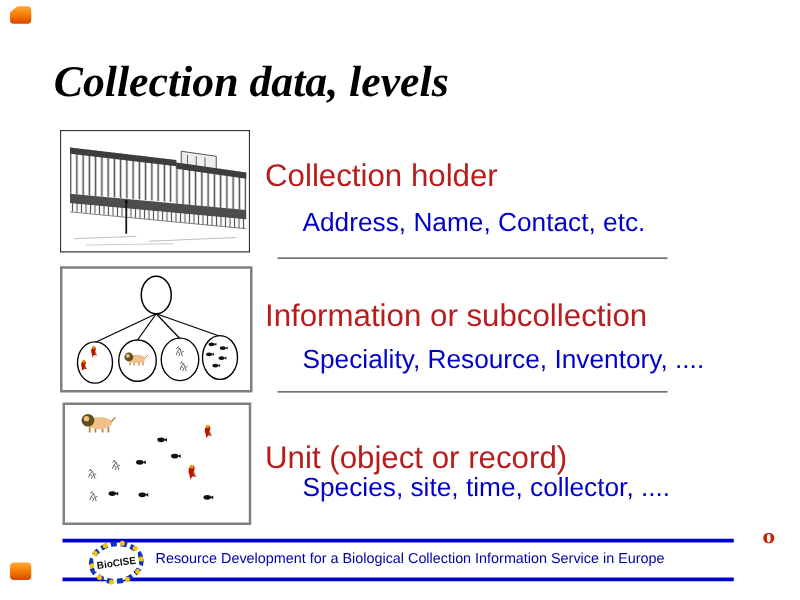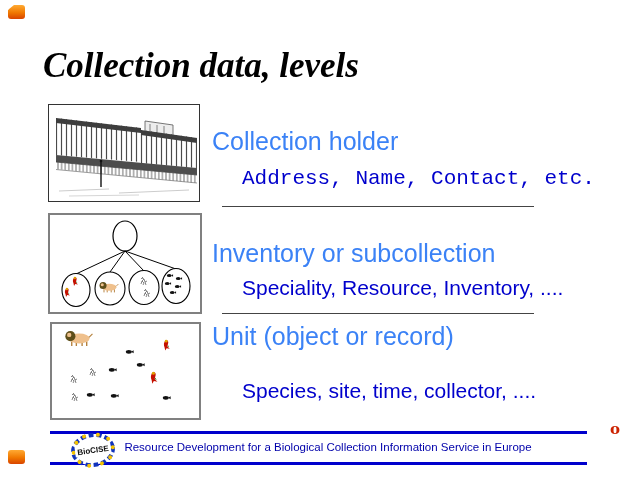--- a/index.html
+++ b/index.html
@@ -10,24 +10,24 @@
   .corner-mark.tl{left:8px;top:5px;}
   .corner-mark.bl{left:8px;top:450px;}
   .title{position:absolute;left:43px;top:46px;margin:0;
          font-family:"Liberation Serif",serif;font-style:italic;font-weight:bold;
          font-size:35px;color:#000;white-space:nowrap;}
   .panel{position:absolute;margin:0;background:#fff;}
   .panel svg{display:block;}
   .panel.building{left:48px;top:104px;width:150px;height:96px;border:1px solid #333;}
   .panel.tree{left:48px;top:213px;width:150px;height:97px;border:2px solid #808080;}
   .panel.units{left:50px;top:322px;width:147px;height:94px;border:2px solid #808080;}
-  .heading{position:absolute;left:212px;color:#3b82f6;font-size:25px;white-space:nowrap;}
-  .h1{top:127px;} .h2{top:239px;} .h3{top:322px;}
+  .heading{position:absolute;left:212px;color:#b91c1c;font-size:25px;white-space:nowrap;}
+  .h1{top:127px;} .h2{top:239px;} .h3{top:352px;}
   .detail{position:absolute;left:242px;color:#0000cc;font-size:21px;white-space:nowrap;}
-  .d1{top:167px;font-family:Liberation Mono, monospace;} .d2{top:276px;} .d3{top:379px;}
+  .d1{top:167px;} .d2{top:276px;} .d3{top:379px;}
   .rule{position:absolute;left:222px;width:312px;height:1px;background:#444;}
   .r1{top:206px;} .r2{top:313px;}
   .blue-line{position:absolute;left:50px;width:537px;height:3px;background:#0000cc;}
   .line-top{top:431px;} .line-bottom{top:462px;}
   .footer-text{position:absolute;left:98px;top:441px;width:460px;text-align:center;
          color:#0000aa;font-size:11.5px;white-space:nowrap;}
   .logo{position:absolute;left:70px;top:432px;z-index:3;}
   .slide-marker{position:absolute;left:610px;top:420px;color:#cc2200;
          font-family:"DejaVu Serif",serif;font-weight:bold;font-size:15px;}
   .symdefs{position:absolute;width:0;height:0;}
@@ -115,21 +115,21 @@
       <use href="#sym-lion" transform="translate(50,67) scale(0.8)"></use>
       <use href="#sym-deer" transform="translate(90,62)"></use>
       <use href="#sym-deer" transform="translate(93,74)"></use>
       <use href="#sym-fish" transform="translate(117,59) scale(0.8)"></use>
       <use href="#sym-fish" transform="translate(126,62) scale(0.8)"></use>
       <use href="#sym-fish" transform="translate(115,67) scale(0.8)"></use>
       <use href="#sym-fish" transform="translate(125,70) scale(0.8)"></use>
       <use href="#sym-fish" transform="translate(120,76) scale(0.8)"></use>
     </svg>
   </figure>
-  <div class="heading h2">Inventory or subcollection</div>
+  <div class="heading h2">Information or subcollection</div>
   <div class="detail d2">Speciality, Resource, Inventory, ....</div>
   <div class="rule r2"></div>
 
   <figure class="panel units">
     <svg viewBox="0 0 147 94" width="147" height="94">
       <use href="#sym-lion" transform="translate(14,7) scale(1.15)"></use>
       <use href="#sym-bird" transform="translate(112,16)"></use>
       <use href="#sym-bird" transform="translate(99,48) scale(1.1)"></use>
       <use href="#sym-fish" transform="translate(74,26)"></use>
       <use href="#sym-fish" transform="translate(85,39)"></use>

